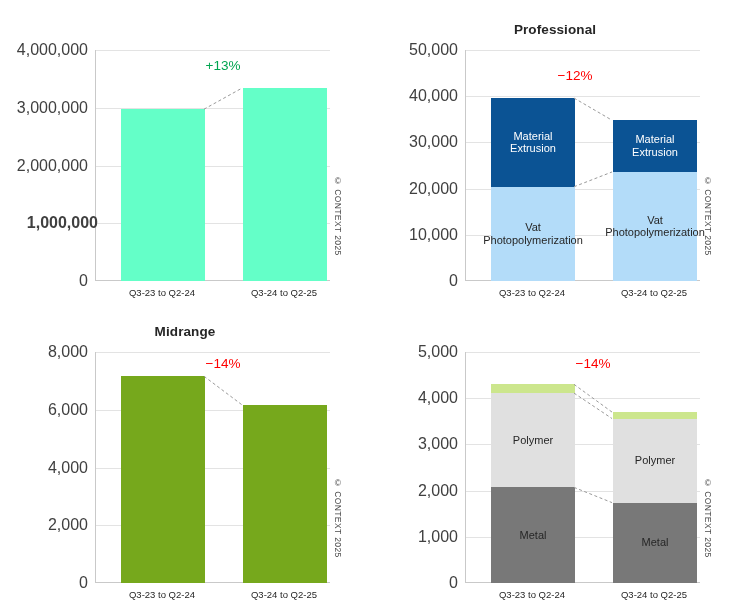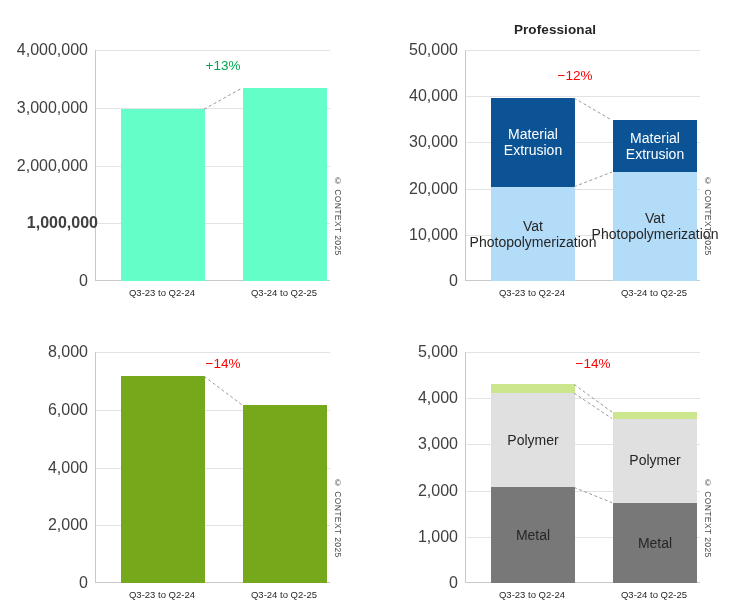--- a/index.html
+++ b/index.html
@@ -49,21 +49,21 @@
   }
   .seg{
     position:absolute;
     left:0;right:0;
     box-sizing:border-box;
     display:flex;align-items:center;justify-content:center;
     text-align:center;
     line-height:1.15;
   }
   .seg-label{
-    font-size:14px;
+    font-size:11px;
     pointer-events:none;
     padding:0 2px;
   }
   .seg-label.light{color:#ffffff;}
   .seg-label.dark{color:#262626;}
   .cat-label{
     position:absolute;
     font-size:9.5px;
     color:#262626;
     text-align:center;
@@ -156,20 +156,21 @@
       <svg class="connector" width="370" height="302">
         <line x1="204" y1="98.048" x2="242" y2="120.22400000000002" stroke="#9a9a9a" stroke-width="1" stroke-dasharray="3,2.5"></line>
         <line x1="204" y1="186.752" x2="242" y2="171.96800000000002" stroke="#9a9a9a" stroke-width="1" stroke-dasharray="3,2.5"></line>
       </svg>
       <div class="delta neg" style="left: 177px; top: 68.048px; width: 56px; text-align: center;">−12%</div>
       <div class="cat-label" style="left: 112px; width: 100px; top: 287px;">Q3-23 to Q2-24</div>
       <div class="cat-label" style="left: 234px; width: 100px; top: 287px;">Q3-24 to Q2-25</div>
       <div class="copyright" style="left: 333px; top: 176px;">© CONTEXT 2025</div>
     </div>
   <div class="panel">
+      <div class="panel-title">Midrange</div>
       <div class="plot" style="left: 95px; top: 50px; width: 235px; height: 231px;">
         <div class="gridline" style="top: 173.25px;"></div>
         <div class="gridline" style="top: 115.5px;"></div>
         <div class="gridline" style="top: 57.75px;"></div>
         <div class="gridline" style="top: 0px;"></div>
         <div class="bar" style="left: 25px; width: 84px; top: 24.255px; height: 206.745px;">
           <div class="seg" style="top: 0px; height: 206.745px; background: rgb(118, 168, 28);"></div>
         </div>
         <div class="bar" style="left: 147px; width: 84px; top: 52.8413px; height: 178.159px;">
           <div class="seg" style="top: 0px; height: 178.159px; background: rgb(118, 168, 28);"></div>

